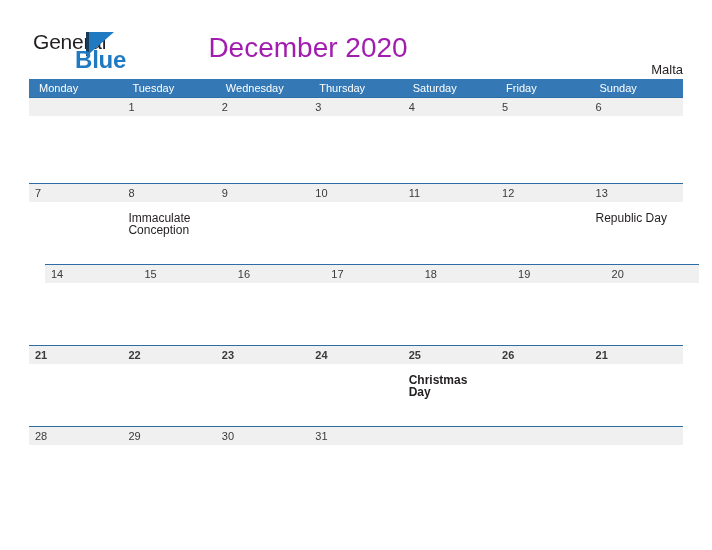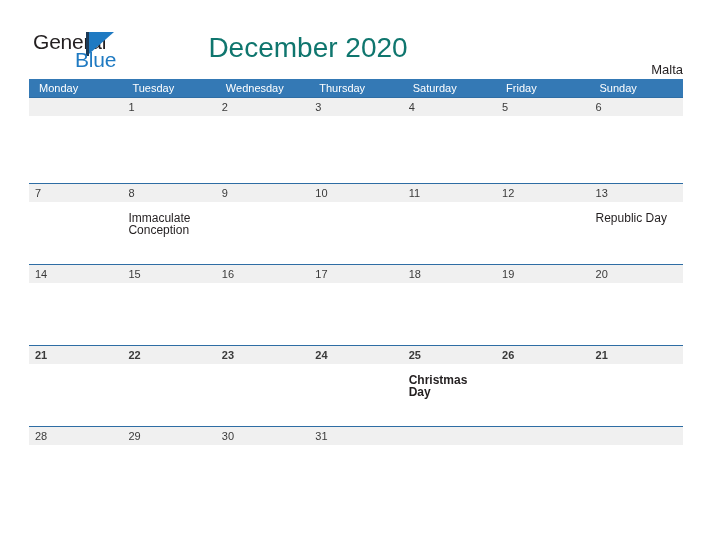--- a/index.html
+++ b/index.html
@@ -39,25 +39,26 @@
     font-size: 21px;
     letter-spacing: -0.2px;
     color: #231f20;
     font-family: "Liberation Sans", sans-serif;
     line-height: 22px;
   }
   .logo-blue {
     position: absolute;
     left: 42px;
     top: 18px;
-    font-size: 21px;
+    font-size: 24px;
     letter-spacing: -0.2px;
     color: #1f7ac2;
     font-family: "Liberation Sans", sans-serif;
     line-height: 22px;
+    font-weight: bold;
   }
   .logo-mark {
     position: absolute;
     left: 53px;
     top: 1px;
     width: 28px;
     height: 24px;
   }
   .logo-mark .bar {
     position: absolute;
@@ -79,21 +80,21 @@
   }
 
   
   .month-title {
     position: absolute;
     left: 0;
     top: 32px;
     width: 616px;
     text-align: center;
     font-size: 28px;
-    color: #0f766e;
+    color: #a21caf;
     font-family: "Liberation Sans", sans-serif;
     font-weight: normal;
     letter-spacing: 0px;
     line-height: 32px;
   }
   .country-label {
     position: absolute;
     right: 29px;
     top: 47px;
     font-size: 13px;
@@ -139,20 +140,21 @@
     border-top: none;
   }
   .week-row.wk1 {
     height: 86px;
   }
   .week-row.wk2 {
     height: 81px;
   }
   .week-row.wk3 {
     height: 81px;
+    margin-left: 16px;
   }
   .week-row.wk4 {
     height: 81px;
     font-weight: bold;
   }
   .week-row.wk5 {
     height: 30px;
   }
 
   .day-band {

